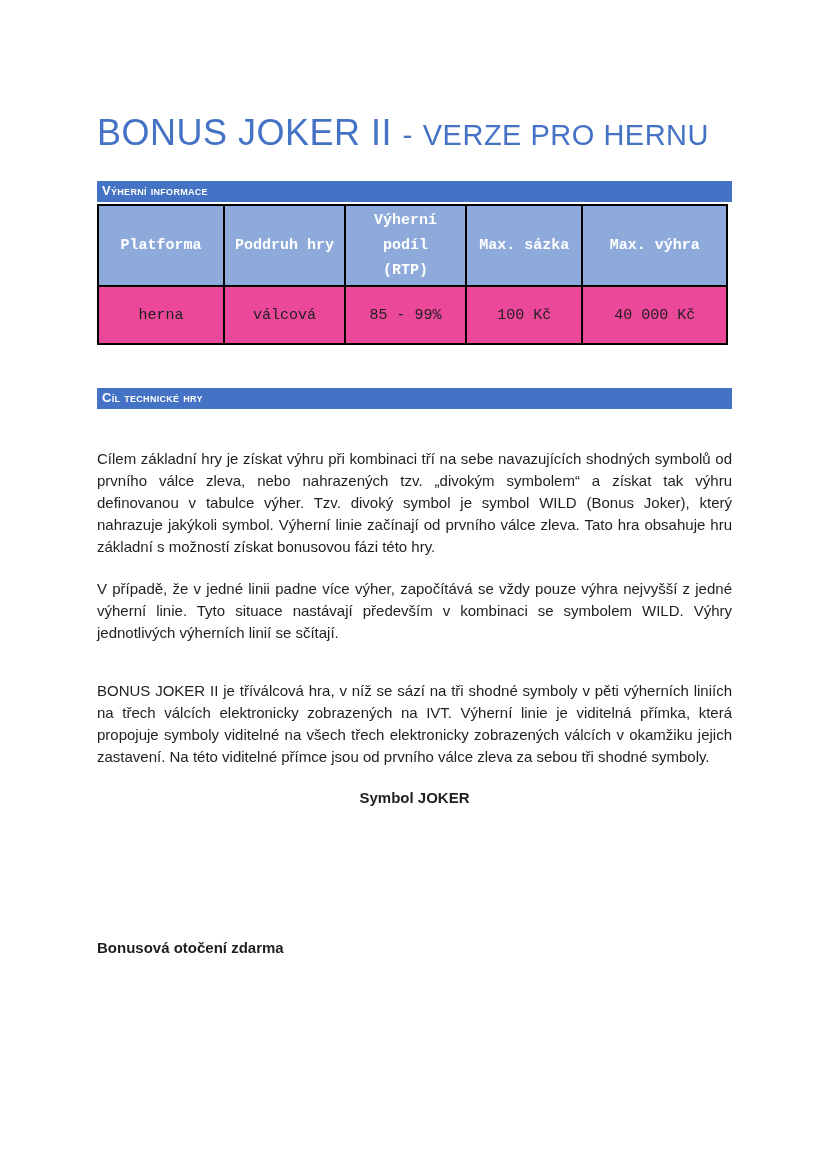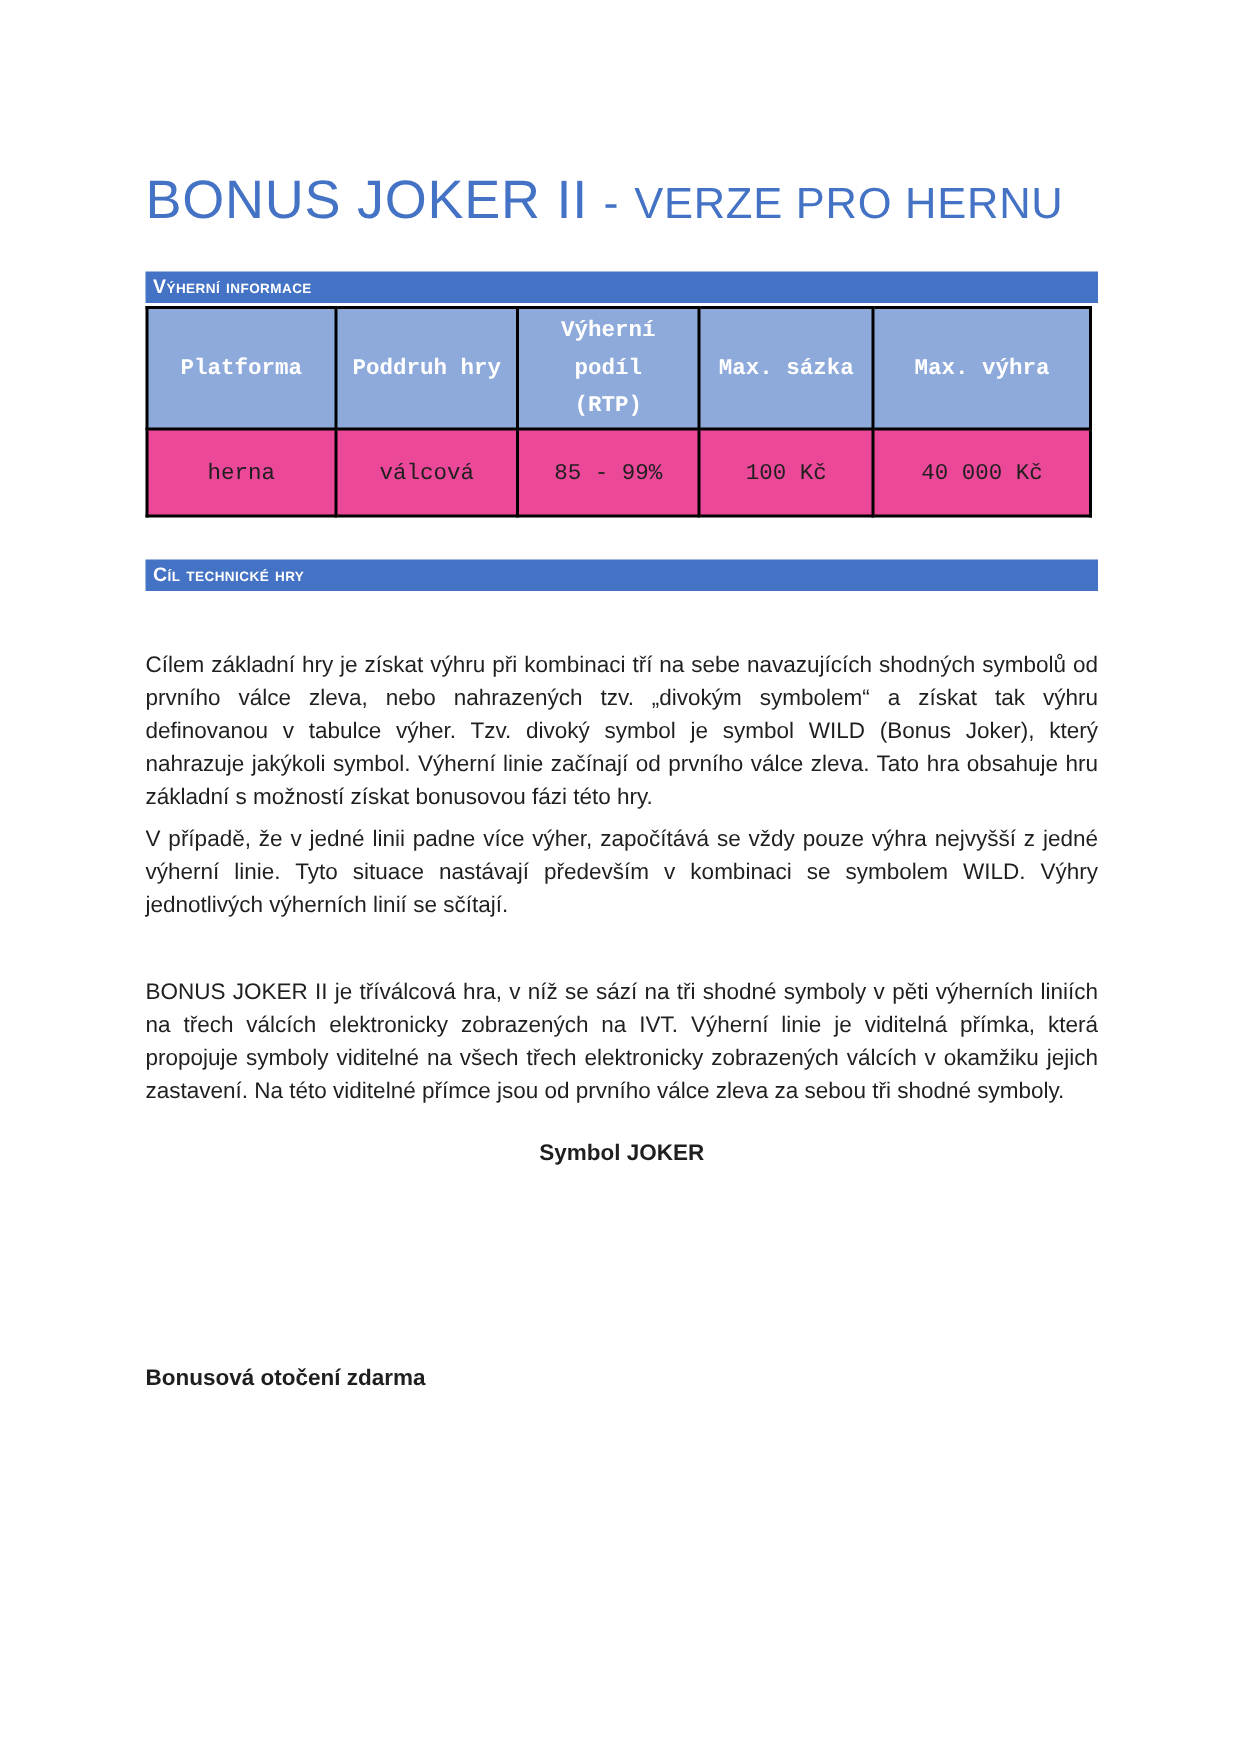--- a/index.html
+++ b/index.html
@@ -42,21 +42,21 @@
     color: #ffffff;
     font-size: 13px;
     font-weight: bold;
     font-variant: small-caps;
     letter-spacing: 0.3px;
     padding: 2px 5px 3px 5px;
     line-height: 16px;
     width: 635px;
   }
   .banner.mt1 { margin-top: 28px; }
-  .banner.mt2 { margin-top: 28px; }
+  .banner.mt2 { margin-top: 43px; }
   .banner.mt3 { margin-top: 52px; }
   .banner.mt4 { margin-top: 38px; }
   table.info-table {
     border-collapse: collapse;
     width: 631px;
     margin-top: 2px;
     table-layout: fixed;
     font-family: Liberation Mono, monospace;
   }
   table.info-table th, table.info-table td {
@@ -81,21 +81,21 @@
     padding: 2px 16px;
   }
   .para {
     font-size: 15px;
     line-height: 22px;
     color: var(--text-color);
   }
   .para.justified { text-align: justify; }
   .para.prewrap { white-space: pre-line; }
   .p-goal-1 { margin-top: 39px; }
-  .p-goal-2 { margin-top: 6px; }
+  .p-goal-2 { margin-top: 20px; }
   .p-desc   { margin-top: 36px; }
   .sub-heading {
     font-size: 15px;
     font-weight: bold;
     color: var(--text-color);
   }
   .sh-joker { margin-top: 21px; text-align: center; }
   .p-joker  { margin-top: 24px; }
   .sh-bonus { margin-top: 133px; }
 </style>

